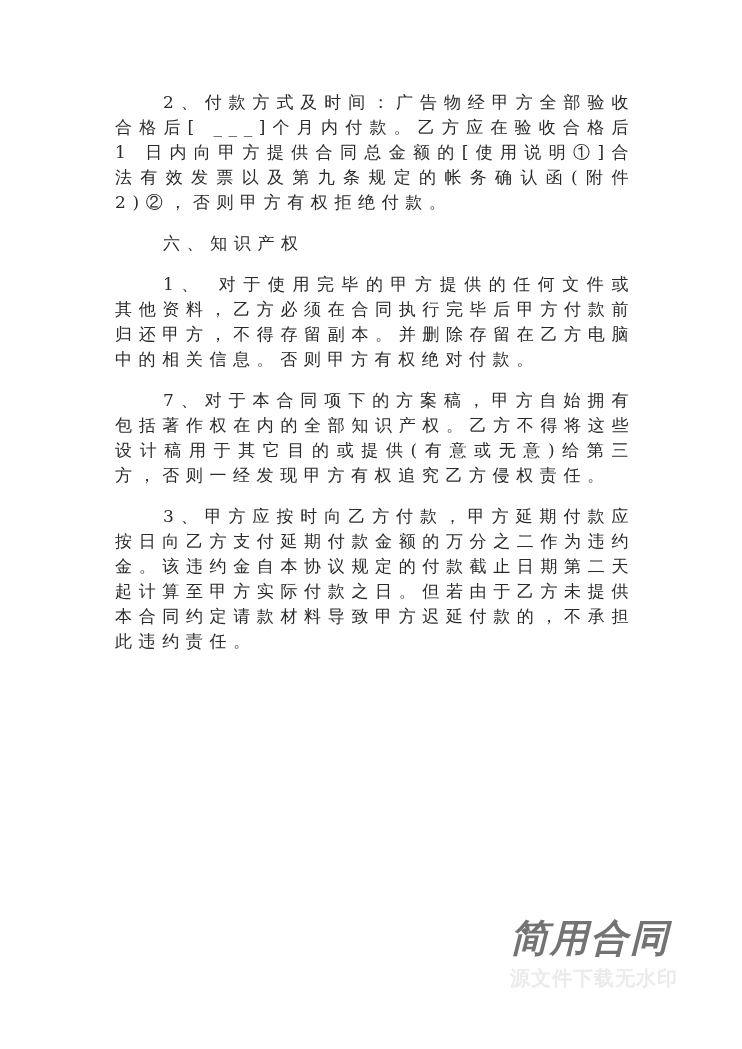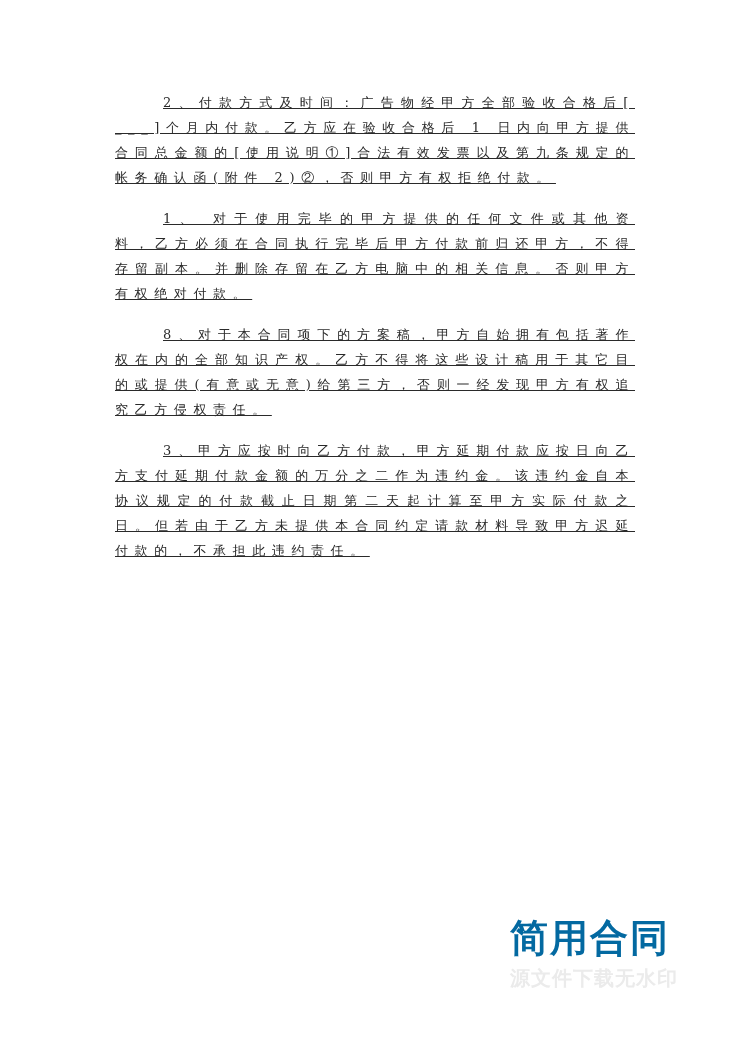--- a/index.html
+++ b/index.html
@@ -15,71 +15,72 @@
     font-family: "DejaVu Serif", "Liberation Serif", serif;
     color: #2a2a2a;
   }
   .page {
     position: absolute;
     left: 115px;
     top: 90px;
     width: 520px;
   }
   .para {
-    font-size: 13px;
+    font-size: 17px;
     line-height: 25px;
     letter-spacing: 6.6px;
     margin: 0 0 16px 0;
     text-indent: 48px;
     text-align: justify;
     word-break: break-all;
     white-space: normal;
-    text-decoration: underline;
   }
   .heading {
     font-size: 17px;
     line-height: 25px;
     letter-spacing: 6.6px;
     margin: 0 0 16px 0;
     text-indent: 48px;
   }
   .watermark {
     position: absolute;
     left: 510px;
     top: 918px;
     width: 180px;
     pointer-events: none;
     user-select: none;
   }
   .wm-brand {
     font-family: "DejaVu Sans", "Liberation Sans", sans-serif;
     font-weight: bold;
+    font-style: italic;
     font-size: 38px;
     line-height: 40px;
-    color: #0369a1;
+    color: #737373;
     letter-spacing: 2px;
     white-space: nowrap;
   }
   .wm-sub {
     font-family: "DejaVu Sans", "Liberation Sans", sans-serif;
     font-weight: bold;
     font-size: 20px;
     line-height: 24px;
     color: #ebebeb;
     margin-top: 8px;
     letter-spacing: 1px;
     white-space: nowrap;
   }
 </style>
 </head>
 <body>
 
 <div class="page">
   <p class="para">2、付款方式及时间：广告物经甲方全部验收合格后[ ___]个月内付款。乙方应在验收合格后 1 日内向甲方提供合同总金额的[使用说明①]合法有效发票以及第九条规定的帐务确认函(附件 2)②，否则甲方有权拒绝付款。</p>
+  <p class="heading">六、知识产权</p>
   <p class="para">1、 对于使用完毕的甲方提供的任何文件或其他资料，乙方必须在合同执行完毕后甲方付款前归还甲方，不得存留副本。并删除存留在乙方电脑中的相关信息。否则甲方有权绝对付款。</p>
-  <p class="para">8、对于本合同项下的方案稿，甲方自始拥有包括著作权在内的全部知识产权。乙方不得将这些设计稿用于其它目的或提供(有意或无意)给第三方，否则一经发现甲方有权追究乙方侵权责任。</p>
+  <p class="para">7、对于本合同项下的方案稿，甲方自始拥有包括著作权在内的全部知识产权。乙方不得将这些设计稿用于其它目的或提供(有意或无意)给第三方，否则一经发现甲方有权追究乙方侵权责任。</p>
   <p class="para">3、甲方应按时向乙方付款，甲方延期付款应按日向乙方支付延期付款金额的万分之二作为违约金。该违约金自本协议规定的付款截止日期第二天起计算至甲方实际付款之日。但若由于乙方未提供本合同约定请款材料导致甲方迟延付款的，不承担此违约责任。</p>
 </div>
 
 <div class="watermark">
   <div class="wm-brand">简用合同</div>
   <div class="wm-sub">源文件下载无水印</div>
 </div>
 
 </body></html>

